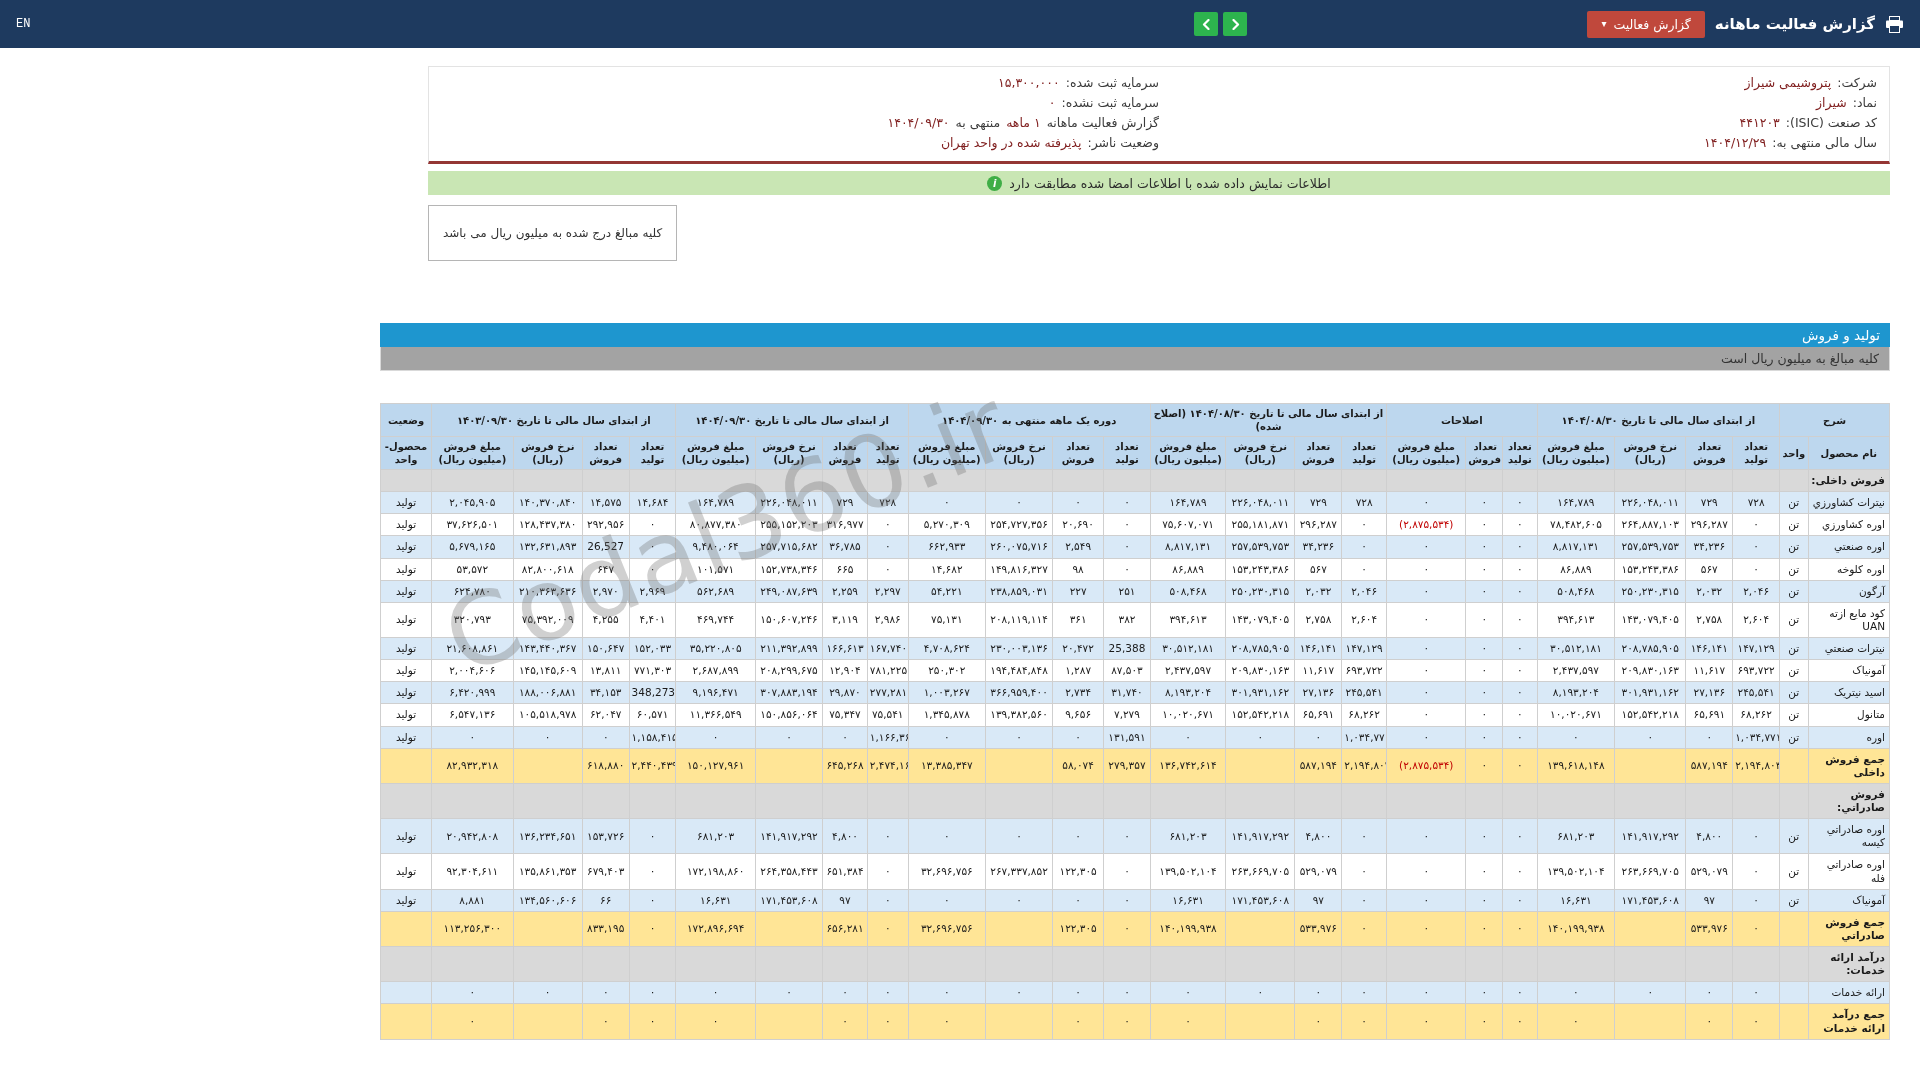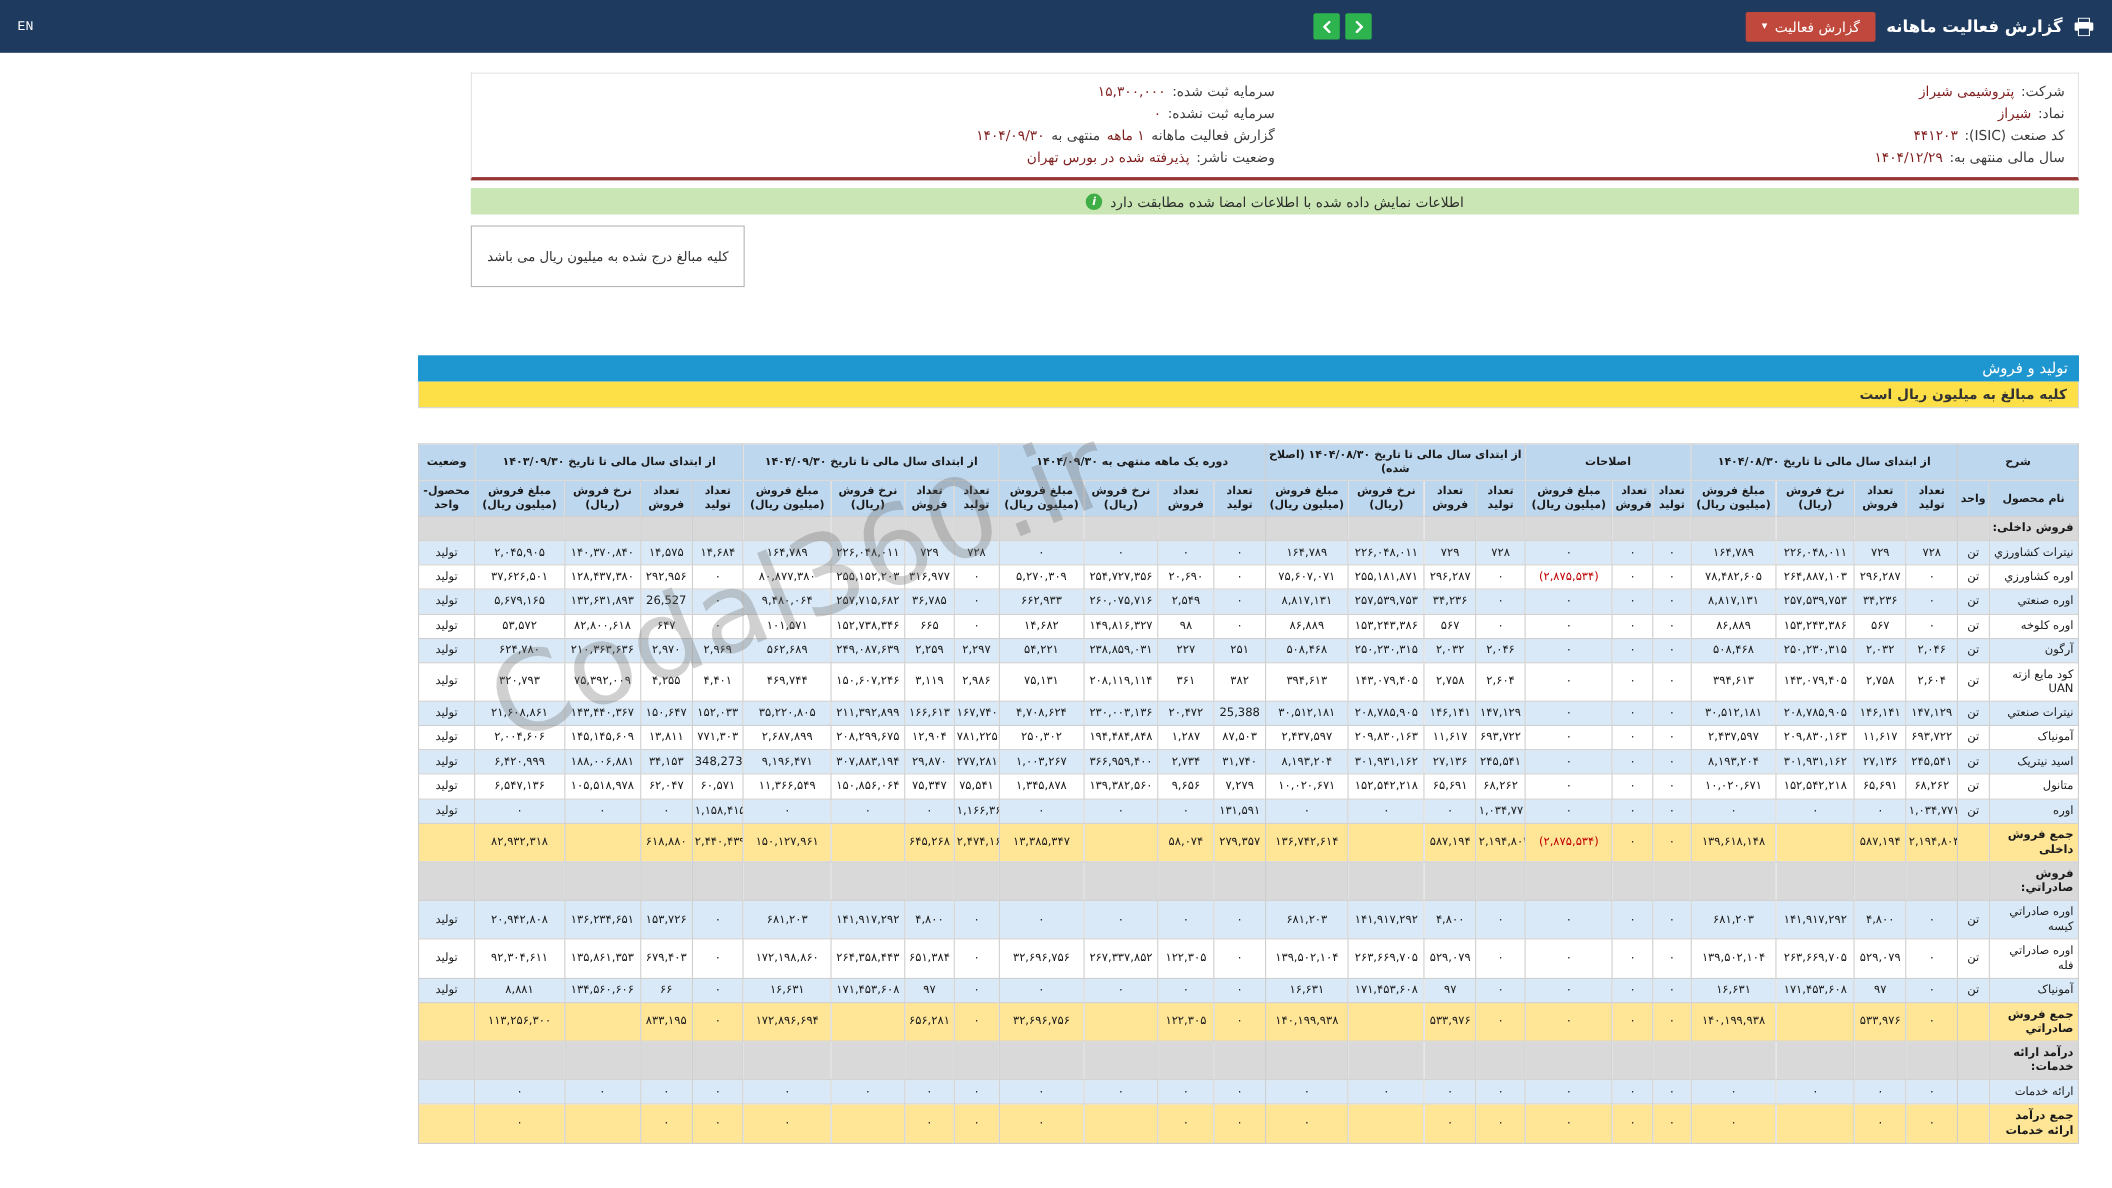--- a/index.html
+++ b/index.html
@@ -62,22 +62,22 @@
     width: fit-content; margin-top: 10px; margin-left: 48px; margin-right: auto;
     border: 1px solid #b5b5b5; padding: 20px 14px; font-size: 12px; color: #333;
   }
 
   .section-bar {
     margin-top: 62px; background: #1e96cf; color: #fff;
     font-weight: normal; font-size: 13.5px; padding: 4px 10px;
   }
   .subtitle-row {
     border: 1px solid #d9d9d9; border-top: none;
-    font-weight: bold; font-size: 12.5px; color: #333; padding: 4px 10px;
-    background: #fde047;
+    font-weight: normal; font-size: 12.5px; color: #333; padding: 4px 10px;
+    background: #a3a3a3;
     text-align: right;
   }
 
   
   .prod-table {
     width: 100%; margin-top: 32px;
     border-collapse: collapse; table-layout: fixed;
   }
   .prod-table th, .prod-table td {
     border: 1px solid #cfcfcf; text-align: center; vertical-align: middle;
@@ -170,21 +170,21 @@
           <span class="info-value">۱ ماهه</span>
           <span class="info-label">منتهی به</span>
           <span class="info-value">۱۴۰۴/۰۹/۳۰</span>
         </div>
         <div class="info-cell">
           <span class="info-label">سال مالی منتهی به:</span>
           <span class="info-value">۱۴۰۴/۱۲/۲۹</span>
         </div>
         <div class="info-cell">
           <span class="info-label">وضعیت ناشر:</span>
-          <span class="info-value">پذیرفته شده در بورس تهران</span>
+          <span class="info-value">پذیرفته شده در واحد تهران</span>
         </div>
       </div>
   </section>
 
   <div class="green-note">
     <span>اطلاعات نمایش داده شده با اطلاعات امضا شده مطابقت دارد</span>
     <span class="info-icon">i</span>
   </div>
 
   <div class="amounts-note">کلیه مبالغ درج شده به میلیون ریال می باشد</div>

